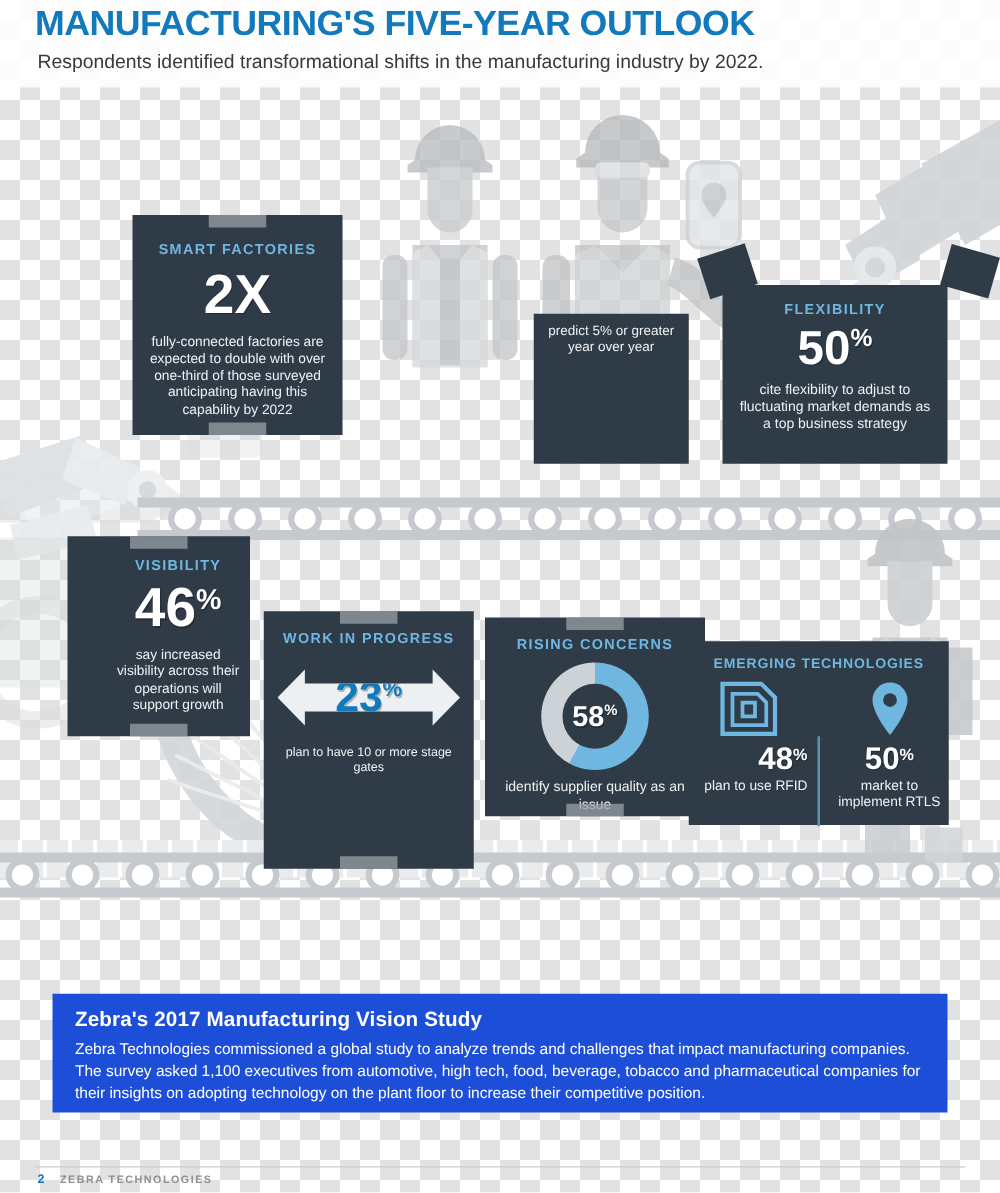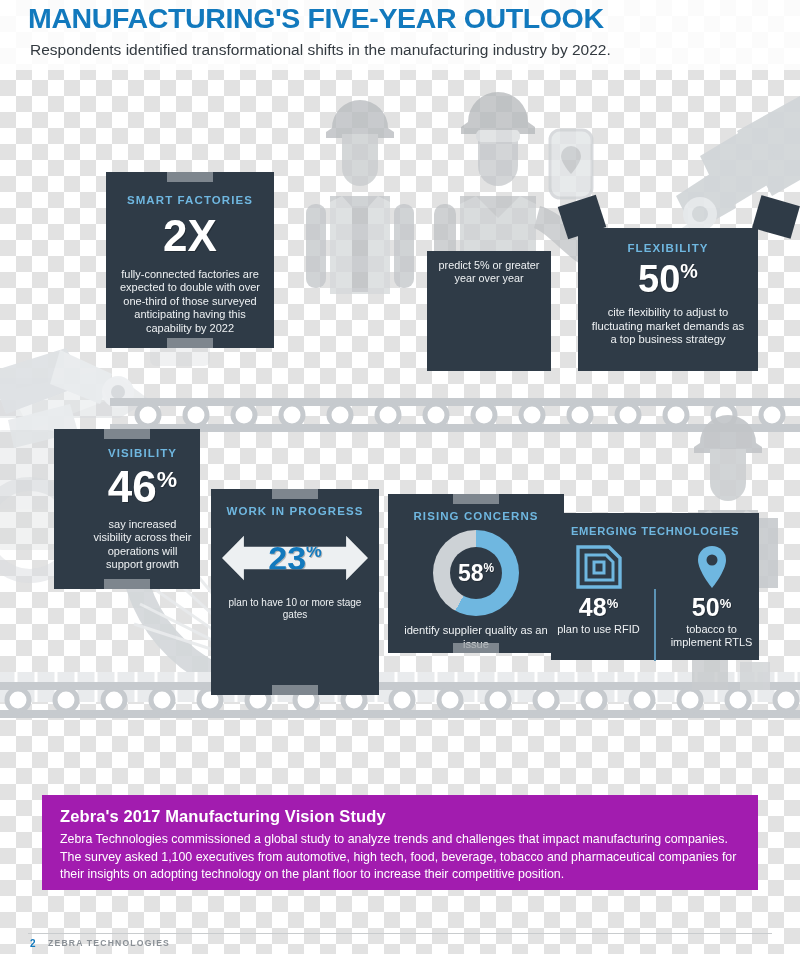--- a/index.html
+++ b/index.html
@@ -92,21 +92,21 @@
     display:flex;align-items:center;justify-content:center;
   }
 
   
   .et-cols{display:flex;align-items:flex-start;justify-content:center;}
   .et-div{width:2px;background:#5c93b5;}
 
   
   .banner{
     position:absolute;left:42px;top:795px;width:716px;height:95px;
-    background:#a21caf;color:#ffffff;box-sizing:border-box;
+    background:#1d4ed8;color:#ffffff;box-sizing:border-box;
     padding:12px 18px 0 18px;
   }
   .banner h2{margin:0 0 5px 0;font-size:16.5px;font-weight:bold;letter-spacing:.1px;}
   .banner p{margin:0;font-size:12.4px;line-height:1.42;}
 
   .footer-rule{position:absolute;left:28px;top:933px;width:744px;height:1px;background:#c9ccce;}
   .foot-num{position:absolute;left:30px;top:938px;font-size:10px;font-weight:bold;color:#1279bd;}
   .foot-txt{position:absolute;left:48px;top:938px;font-size:8.6px;font-weight:bold;letter-spacing:1.2px;color:#8a9096;}
 </style>
 </head>
@@ -355,21 +355,21 @@
         </div>
       </div>
     </div>
     <div class="p-body" style="font-size:11.2px;margin:8px 8px 0 8px;">identify supplier quality as an issue</div>
   </div>
 
   <div class="panel" style="left:551px;top:513px;width:208px;height:147px;">
     <div class="p-title" style="margin-top:12px;font-size:11.2px;letter-spacing:0.7px;">EMERGING TECHNOLOGIES</div>
 
     <div class="et-cols" style="margin-top:6px;">
-      <div style="width:96px;">
+      <div style="width:96px;text-align:right;">
 
         <svg width="52" height="48" viewBox="0 0 52 48" style="display:block;margin:0 auto;">
           <path d="M5 4 H36 L47 15 V44 H5 Z" fill="none" stroke="#6fb7e0" stroke-width="3.4"></path>
           <path d="M13 12 H33 L40 19 V37 H13 Z" fill="none" stroke="#6fb7e0" stroke-width="3"></path>
           <path d="M21 19 H31 V30 H21 Z" fill="none" stroke="#6fb7e0" stroke-width="3"></path>
         </svg>
         <div class="bignum" style="font-size:25px;margin-top:4px;">
           <span>48</span><span class="pct">%</span>
         </div>
         <div class="p-body" style="font-size:11px;margin-top:3px;">plan to use RFID</div>
@@ -379,21 +379,21 @@
 
       <div style="width:96px;">
 
         <svg width="40" height="48" viewBox="0 0 40 48" style="display:block;margin:0 auto;">
           <path d="M20 3 a14 14 0 0 1 14 14 c0 11 -14 28 -14 28 s-14 -17 -14 -28 a14 14 0 0 1 14 -14 z" fill="#6fb7e0"></path>
           <circle cx="20" cy="17" r="5.5" fill="#2f3b47"></circle>
         </svg>
         <div class="bignum" style="font-size:25px;margin-top:4px;">
           <span>50</span><span class="pct">%</span>
         </div>
-        <div class="p-body" style="font-size:11px;margin-top:3px;">tobacco to implement RTLS</div>
+        <div class="p-body" style="font-size:11px;margin-top:3px;">market to implement RTLS</div>
       </div>
     </div>
   </div>
 
   <div class="banner">
     <h2>Zebra's 2017 Manufacturing Vision Study</h2>
     <p>Zebra Technologies commissioned a global study to analyze trends and challenges that impact manufacturing companies. The survey asked 1,100 executives from automotive, high tech, food, beverage, tobacco and pharmaceutical companies for their insights on adopting technology on the plant floor to increase their competitive position.</p>
   </div>
 
   <div class="footer-rule"></div>

